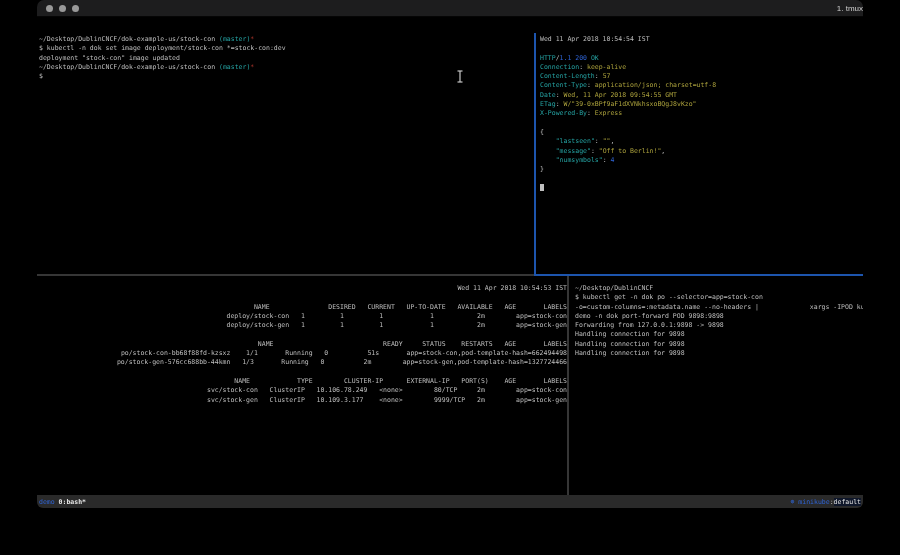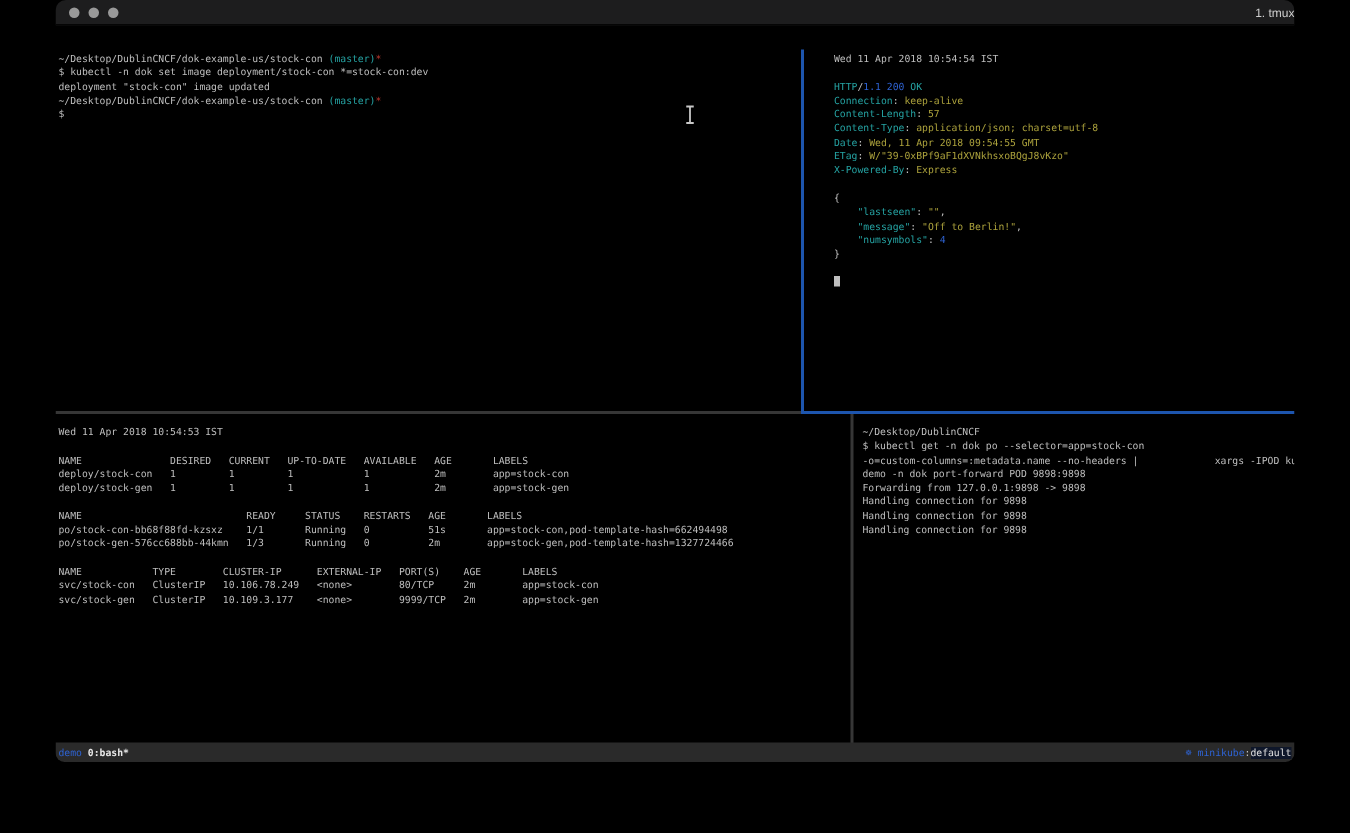--- a/index.html
+++ b/index.html
@@ -18,22 +18,22 @@
   .traffic span { width:7px; height:7px; border-radius:50%; background:#999; display:block; }
   .win-title {
     position:absolute; left:0; right:0; text-align:right;
     font-family:"Liberation Sans", sans-serif; font-size:8px; font-weight:normal; color:#cfcfcf;
   }
 
   .content { position:absolute; top:17px; left:0; right:0; height:478px; background:#000;margin-top:16px; }
 
   .pane { position:absolute; overflow:hidden; }
   .pane-tl { left:0; top:0; width:497px; height:241px; padding:2px 0 0 2px; }
-  .pane-tr { left:499px; top:0; width:327px; height:184px; padding:2px 0 0 20px;text-decoration:underline; }
-  .pane-bl { left:0; top:243px; width:530px; height:235px; padding:8px 0 0 2px; }
+  .pane-tr { left:499px; top:0; width:327px; height:184px; padding:2px 0 0 4px;text-decoration:underline; }
+  .pane-bl { left:0; top:243px; width:530px; height:235px; padding:8px 0 0 2px;text-align:right; }
   .pane-br { left:532px; top:243px; width:294px; height:263px; padding:8px 0 0 6px; }
 
   .divider { position:absolute; }
   .div-v-top    { left:497px; top:0; width:2px; height:241px; background:#1d55ae; }
   .div-h-left   { left:0; top:241px; width:497px; height:2px; background:#363636; }
   .div-h-right  { left:497px; top:241px; width:329px; height:2px; background:#1d55ae; }
   .div-v-bottom { left:530px; top:243px; width:2px; height:235px; background:#363636; }
 
   .line { white-space:pre; height:9.3px; line-height:9.3px; font-size:6.5px; }
   .c-fg     { color:#bfbfbf; }

